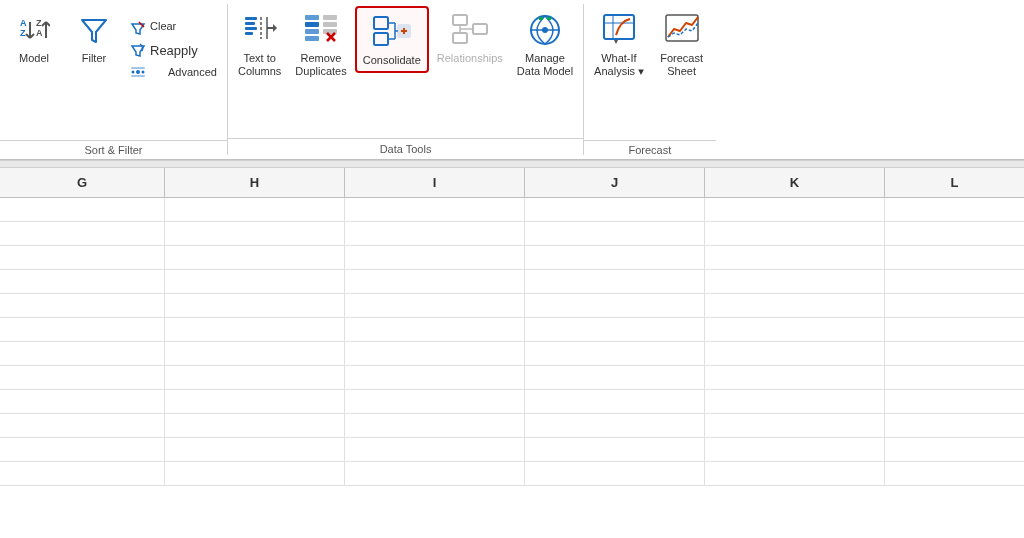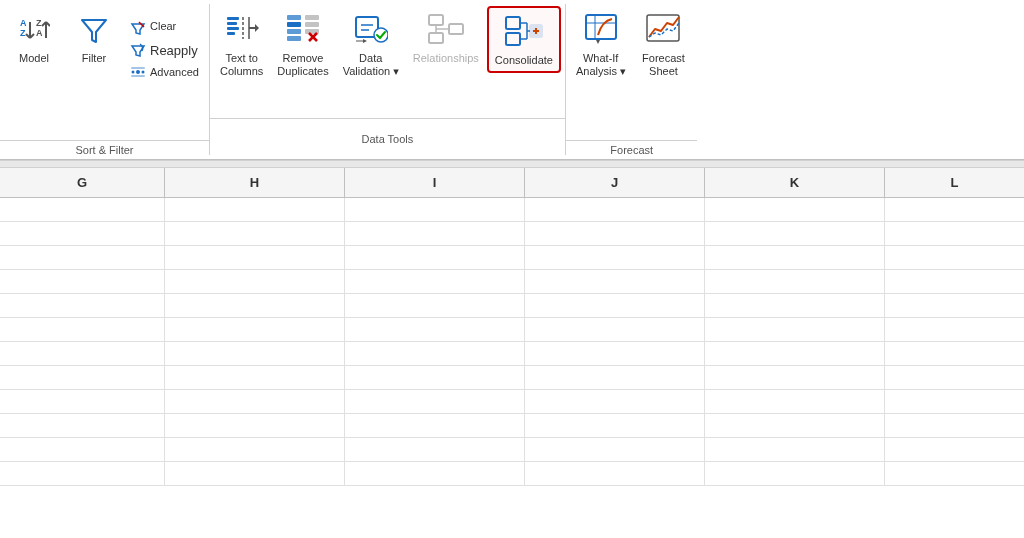--- a/index.html
+++ b/index.html
@@ -63,21 +63,21 @@
               </svg>
               <span style="font-size:11px;color:#333;">Clear</span>
             </div>
             <div style="display:flex;align-items:center;gap:4px;padding:2px 4px;cursor:pointer;border-radius:3px;">
               <svg width="16" height="16" viewBox="0 0 16 16">
                 <polygon points="2,4 14,4 10,10 10,14 6,13 6,10" fill="none" stroke="#1a6fc4" stroke-width="1.5"></polygon>
                 <path d="M10,2 Q14,5 12,9" fill="none" stroke="#1a6fc4" stroke-width="1.5"></path>
               </svg>
               <span style="font-size:13px;color:#333;">Reapply</span>
             </div>
-            <div style="display:flex;align-items:center;gap:4px;padding:2px 4px;cursor:pointer;border-radius:3px;">
+            <div style="display:flex;align-items:center;gap:22px;padding:2px 4px;cursor:pointer;border-radius:3px;">
               <svg width="16" height="16" viewBox="0 0 16 16">
                 <circle cx="8" cy="8" r="2" fill="#1a6fc4"></circle>
                 <circle cx="3" cy="8" r="1.5" fill="#1a6fc4"></circle>
                 <circle cx="13" cy="8" r="1.5" fill="#1a6fc4"></circle>
                 <rect x="1" y="3" width="14" height="2" rx="1" fill="#1a6fc4" opacity="0.4"></rect>
                 <rect x="1" y="11" width="14" height="2" rx="1" fill="#1a6fc4" opacity="0.4"></rect>
               </svg>
               <span style="font-size:11px;color:#333;">Advanced</span>
             </div>
           </div>
@@ -118,68 +118,67 @@
                 <rect x="20" y="2" width="14" height="5" rx="1" fill="#888" opacity="0.5"></rect>
                 <rect x="20" y="9" width="14" height="5" rx="1" fill="#888" opacity="0.5"></rect>
                 <rect x="20" y="16" width="14" height="5" rx="1" fill="#888" opacity="0.5"></rect>
                 <line x1="24" y1="20" x2="32" y2="28" stroke="#cc0000" stroke-width="2.5"></line>
                 <line x1="32" y1="20" x2="24" y2="28" stroke="#cc0000" stroke-width="2.5"></line>
               </svg>
             </div>
             <span style="font-size:11px;color:#333;line-height:1.2;">Remove<br>Duplicates</span>
           </div>
 
-          <div style="display:flex;flex-direction:column;align-items:center;padding:4px 6px;cursor:pointer;border-radius:4px;gap:2px;min-width:55px;text-align:center;">
-            <div style="width:40px;height:40px;display:flex;align-items:center;justify-content:center;">
-              <svg width="34" height="34" viewBox="0 0 34 34">
-                <rect x="2" y="4" width="22" height="20" rx="2" fill="none" stroke="#1a6fc4" stroke-width="2"></rect>
-                <line x1="7" y1="12" x2="19" y2="12" stroke="#1a6fc4" stroke-width="1.5"></line>
-                <line x1="7" y1="17" x2="15" y2="17" stroke="#1a6fc4" stroke-width="1.5"></line>
-                <circle cx="27" cy="22" r="7" fill="#ffffff" stroke="#1a6fc4" stroke-width="1.5"></circle>
-                <polyline points="23,22 26,25 31,19" stroke="#00aa00" stroke-width="2" fill="none" stroke-linecap="round"></polyline>
-                <line x1="2" y1="28" x2="10" y2="28" stroke="#555" stroke-width="1"></line>
-                <polygon points="9,26 13,28 9,30" fill="#555"></polygon>
-              </svg>
-            </div>
-            <span style="font-size:11px;color:#333;line-height:1.2;">Data<br>Validation ▾</span>
-          </div>
-
-          <div style="display:flex;flex-direction:column;align-items:center;padding:4px 6px;cursor:pointer;border-radius:4px;gap:2px;min-width:60px;text-align:center;opacity:0.4;">
-            <div style="width:40px;height:40px;display:flex;align-items:center;justify-content:center;">
-              <svg width="36" height="34" viewBox="0 0 36 34">
-                <rect x="1" y="2" width="14" height="10" rx="1.5" fill="none" stroke="#555" stroke-width="2"></rect>
-                <rect x="1" y="20" width="14" height="10" rx="1.5" fill="none" stroke="#555" stroke-width="2"></rect>
-                <rect x="21" y="11" width="14" height="10" rx="1.5" fill="none" stroke="#555" stroke-width="2"></rect>
-                <line x1="8" y1="12" x2="8" y2="20" stroke="#555" stroke-width="1.5"></line>
-                <line x1="8" y1="16" x2="21" y2="16" stroke="#555" stroke-width="1.5"></line>
-              </svg>
-            </div>
-            <span style="font-size:11px;color:#333;line-height:1.2;">Relationships</span>
-          </div>
 
           <div style="display:flex;flex-direction:column;align-items:center;padding:4px 6px;cursor:pointer;border-radius:4px;border:2.5px solid #cc0000;background:#fff8f8;gap:2px;min-width:60px;text-align:center;">
             <div style="width:40px;height:40px;display:flex;align-items:center;justify-content:center;">
               <svg width="38" height="34" viewBox="0 0 38 34">
                 <rect x="1" y="2" width="14" height="12" rx="1.5" fill="none" stroke="#1a6fc4" stroke-width="2"></rect>
                 <rect x="1" y="18" width="14" height="12" rx="1.5" fill="none" stroke="#1a6fc4" stroke-width="2"></rect>
                 <line x1="15" y1="8" x2="22" y2="8" stroke="#1a6fc4" stroke-width="1.5"></line>
                 <line x1="15" y1="24" x2="22" y2="24" stroke="#1a6fc4" stroke-width="1.5"></line>
                 <line x1="22" y1="8" x2="22" y2="24" stroke="#1a6fc4" stroke-width="1.5"></line>
                 <line x1="22" y1="16" x2="25" y2="16" stroke="#1a6fc4" stroke-width="1.5"></line>
                 <rect x="25" y="10" width="12" height="12" rx="1.5" fill="#1a6fc4" opacity="0.15" stroke="#1a6fc4" stroke-width="2"></rect>
                 <line x1="28" y1="16" x2="34" y2="16" stroke="#cc4400" stroke-width="2"></line>
                 <line x1="31" y1="13" x2="31" y2="19" stroke="#cc4400" stroke-width="2"></line>
               </svg>
             </div>
             <span style="font-size:11px;color:#333;line-height:1.2;">Consolidate</span>
           </div>
 
+          <div style="display:flex;flex-direction:column;align-items:center;padding:4px 6px;cursor:pointer;border-radius:4px;gap:2px;min-width:60px;text-align:center;opacity:0.4;">
+            <div style="width:40px;height:40px;display:flex;align-items:center;justify-content:center;">
+              <svg width="36" height="34" viewBox="0 0 36 34">
+                <rect x="1" y="2" width="14" height="10" rx="1.5" fill="none" stroke="#555" stroke-width="2"></rect>
+                <rect x="1" y="20" width="14" height="10" rx="1.5" fill="none" stroke="#555" stroke-width="2"></rect>
+                <rect x="21" y="11" width="14" height="10" rx="1.5" fill="none" stroke="#555" stroke-width="2"></rect>
+                <line x1="8" y1="12" x2="8" y2="20" stroke="#555" stroke-width="1.5"></line>
+                <line x1="8" y1="16" x2="21" y2="16" stroke="#555" stroke-width="1.5"></line>
+              </svg>
+            </div>
+            <span style="font-size:11px;color:#333;line-height:1.2;">Relationships</span>
+          </div>
+
+          <div style="display:flex;flex-direction:column;align-items:center;padding:4px 6px;cursor:pointer;border-radius:4px;gap:2px;min-width:60px;text-align:center;">
+            <div style="width:40px;height:40px;display:flex;align-items:center;justify-content:center;">
+              <svg width="36" height="36" viewBox="0 0 36 36">
+                <circle cx="18" cy="18" r="14" fill="none" stroke="#1a6fc4" stroke-width="2"></circle>
+                <path d="M18,4 Q26,12 26,18 Q26,26 18,32 Q10,26 10,18 Q10,12 18,4Z" fill="none" stroke="#1a6fc4" stroke-width="1.5"></path>
+                <line x1="4" y1="18" x2="32" y2="18" stroke="#1a6fc4" stroke-width="1.5"></line>
+                <circle cx="18" cy="18" r="3" fill="#1a6fc4"></circle>
+                <rect x="12" y="5" width="4" height="3" rx="0.5" fill="#00aa44"></rect>
+                <rect x="20" y="5" width="4" height="3" rx="0.5" fill="#00aa44"></rect>
+              </svg>
+            </div>
+            <span style="font-size:11px;color:#333;line-height:1.2;">Manage<br>Data Model</span>
+          </div>
 
         </div>
-        <div style="text-align:center;font-size:11px;color:#555;padding:14px 8px;border-top:1px solid #d0d0d0;">Data Tools</div>
+        <div style="text-align:center;font-size:11px;color:#555;padding:4px 8px;border-top:1px solid #d0d0d0;">Data Tools</div>
       </div>
 
       <div style="width:1px;background:#d0d0d0;margin:4px 0;"></div>
 
       <div style="display:flex;flex-direction:column;">
         <div style="display:flex;flex:1;padding:6px 4px 0 4px;gap:2px;align-items:flex-start;">
 
           <div style="display:flex;flex-direction:column;align-items:center;padding:4px 6px;cursor:pointer;border-radius:4px;gap:2px;min-width:55px;text-align:center;">
             <div style="width:40px;height:40px;display:flex;align-items:center;justify-content:center;">
               <svg width="34" height="34" viewBox="0 0 34 34">

